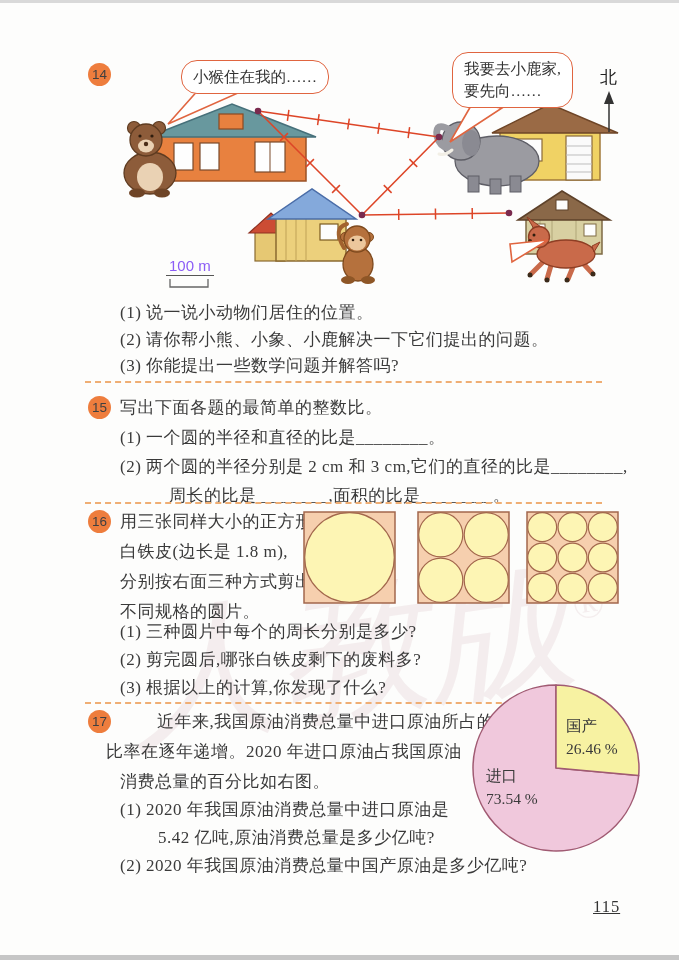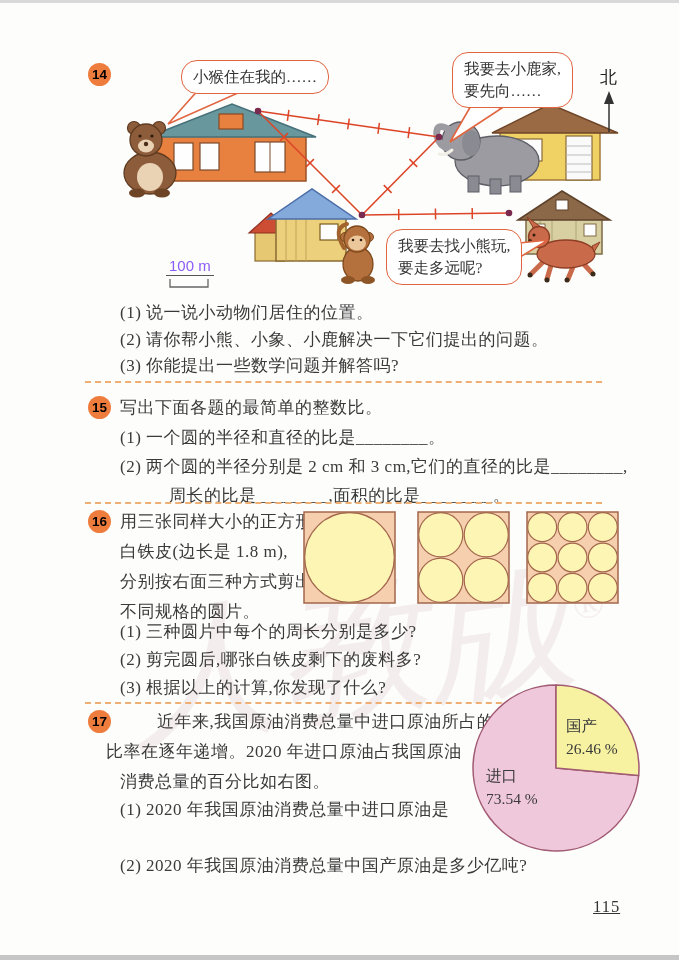--- a/index.html
+++ b/index.html
@@ -1,22 +1,22 @@
 <!DOCTYPE html>
 <html><head>
 <meta charset="utf-8">
 <style>
   html,body{margin:0;padding:0;background:#e8e8e8;}
   .page{position:relative;width:679px;height:960px;background:#fdfdfc;overflow:hidden;
         font-family:"Liberation Serif",serif;color:#3a3a3a;margin:0 auto;}
   .abs{position:absolute;}
   .edge-top{position:absolute;left:0;top:0;width:679px;height:3px;background:#d9d9d9;}
   .edge-bottom{position:absolute;left:0;top:955px;width:679px;height:5px;background:#c6c6c6;}
-  .badge{position:absolute;width:23px;height:23px;border-radius:50%;background:#ee7d3d;color:#000000;
-         font-family:"Liberation Sans",sans-serif;font-weight:bold;font-size:13.5px;
+  .badge{position:absolute;width:23px;height:23px;border-radius:50%;background:#ee7d3d;color:#404040;
+         font-family:"Liberation Sans",sans-serif;font-weight:normal;font-size:13.5px;
          display:flex;align-items:center;justify-content:center;}
   .tline{position:absolute;font-size:17px;white-space:nowrap;letter-spacing:0.5px;line-height:22px;}
   .divider{position:absolute;left:85px;width:517px;height:0;border-top:2px dashed #efae74;}
   .bubble{position:absolute;background:#fff;border:1.6px solid #e06540;border-radius:16px;
           padding:5px 11px;font-size:15.5px;line-height:22px;white-space:nowrap;z-index:3;color:#333;}
   .north{position:absolute;font-size:17px;color:#222;}
   .scalebar{position:absolute;font-family:"Liberation Sans",sans-serif;font-size:15px;color:#8b5cf6;
             border-bottom:1.5px solid #555;padding:0 3px 1px 3px;text-align:center;}
   .watermark{position:absolute;left:125px;top:550px;font-size:150px;line-height:170px;
              color:#b5848e;opacity:0.12;transform:rotate(-8deg);font-style:italic;
@@ -172,24 +172,20 @@
       <line x1="472.2" y1="208.0" x2="472.3" y2="219.0" stroke="#dd4527" stroke-width="1.5"></line>
     </svg>
 
   <div class="bubble" style="left:181px;top:60px;">
     <span>小猴住在我的……</span>
   </div>
   <div class="bubble" style="left:452px;top:52px;">
     <div>我要去小鹿家,</div>
     <div>要先向……</div>
   </div>
-  <div class="bubble" style="left:386px;top:229px;">
-    <div>我要去找小熊玩,</div>
-    <div>要走多远呢?</div>
-  </div>
   <div class="north" style="left:600px;top:66px;">北</div>
   <div class="scalebar" style="left:166px;top:257px;">100 m</div>
 
   <div class="tline" style="left:120px;top:302px;">(1) 说一说小动物们居住的位置。</div>
   <div class="tline" style="left:120px;top:329px;">(2) 请你帮小熊、小象、小鹿解决一下它们提出的问题。</div>
   <div class="tline" style="left:120px;top:355px;">(3) 你能提出一些数学问题并解答吗?</div>
 
   <div class="divider" style="top:381px;"></div>
 
   <div class="badge" style="left:88px;top:396px;text-align:right;">15</div>
@@ -234,20 +230,21 @@
   <div class="tline" style="left:120px;top:649px;">(2) 剪完圆后,哪张白铁皮剩下的废料多?</div>
   <div class="tline" style="left:120px;top:677px;">(3) 根据以上的计算,你发现了什么?</div>
 
   <div class="divider" style="top:702px;"></div>
 
   <div class="badge" style="left:88px;top:710px;">17</div>
   <div class="tline" style="left:120px;top:711px;margin-left:37px;">近年来,我国原油消费总量中进口原油所占的</div>
   <div class="tline" style="left:106px;top:741px;">比率在逐年递增。2020 年进口原油占我国原油</div>
   <div class="tline" style="left:120px;top:771px;">消费总量的百分比如右图。</div>
   <div class="tline" style="left:120px;top:799px;">(1) 2020 年我国原油消费总量中进口原油是</div>
+  <div class="tline" style="left:158px;top:827px;">5.42 亿吨,原油消费总量是多少亿吨?</div>
   <div class="tline" style="left:120px;top:855px;">(2) 2020 年我国原油消费总量中国产原油是多少亿吨?</div>
 
   <div class="pie-wrap">
     <svg width="176" height="176" viewBox="-88 -88 176 176">
         <path d="M0 0 L82.65 7.60 A83 83 0 1 1 0 -83 Z" fill="#f0c8dc" stroke="#a05a72" stroke-width="1.5" stroke-linejoin="round"></path>
         <path d="M0 0 L0 -83 A83 83 0 0 1 82.65 7.60 Z" fill="#f7f2a2" stroke="#a05a72" stroke-width="1.5" stroke-linejoin="round"></path>
       </svg>
     <div class="pie-label" style="left:98px;top:34px;">
       <div>国产</div>
       <div>26.46 %</div>

